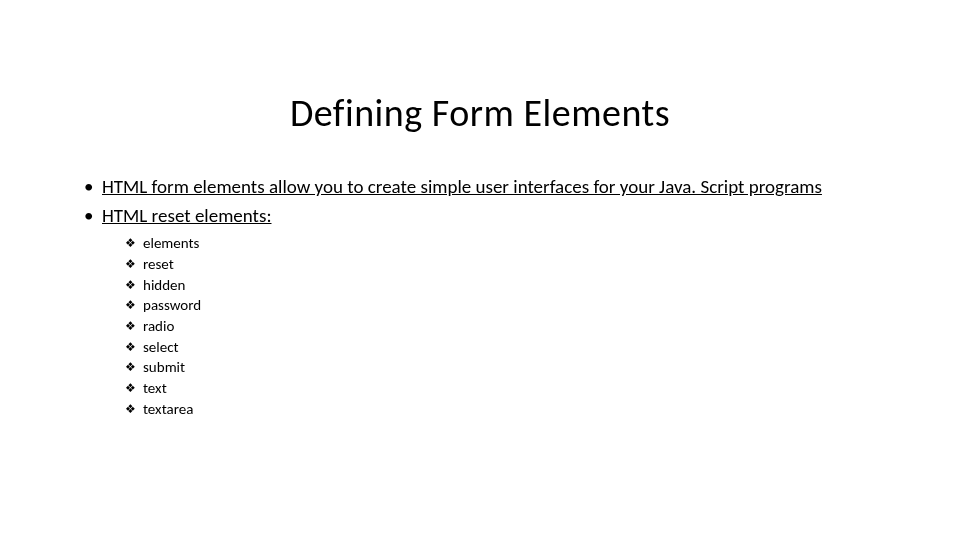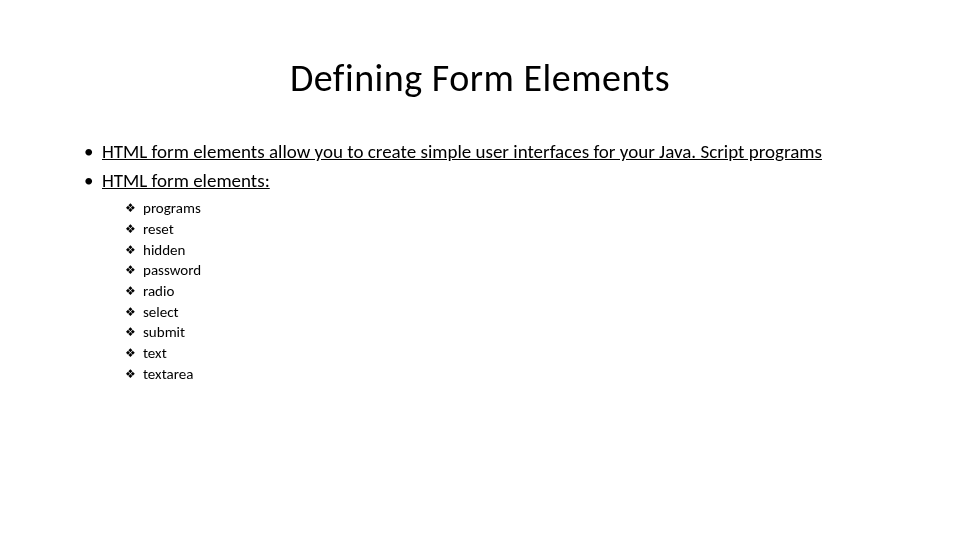--- a/index.html
+++ b/index.html
@@ -20,20 +20,21 @@
       width: 100%;
       height: 100%;
       padding: 55px 80px 20px 80px;
     }
     .title {
       font-size: 38px;
       font-weight: 400;
       text-align: center;
       margin-bottom: 38px;
       letter-spacing: 0.5px;
+      margin-top: 35px;
     }
     .top-list {
       list-style: none;
       margin-left: 0;
     }
     .top-list-item {
       font-size: 19px;
       line-height: 1.4;
       position: relative;
       padding-left: 22px;
@@ -68,25 +69,25 @@
     }
   </style>
 </head>
 <body>
 
 <div class="slide">
   <h1 class="title">Defining Form Elements</h1>
 
   <ul class="top-list">
     <li class="top-list-item">HTML form elements allow you to create simple user interfaces for your Java. Script programs</li>
-    <li class="top-list-item">HTML form elements:</li>
+    <li class="top-list-item">HTML reset elements:</li>
   </ul>
 
   <ul class="sub-list">
-    <li class="sub-list-item">programs</li>
+    <li class="sub-list-item">elements</li>
     <li class="sub-list-item">reset</li>
     <li class="sub-list-item">hidden</li>
     <li class="sub-list-item">password</li>
     <li class="sub-list-item">radio</li>
     <li class="sub-list-item">select</li>
     <li class="sub-list-item">submit</li>
     <li class="sub-list-item">text</li>
     <li class="sub-list-item">textarea</li>
   </ul>
 </div>

